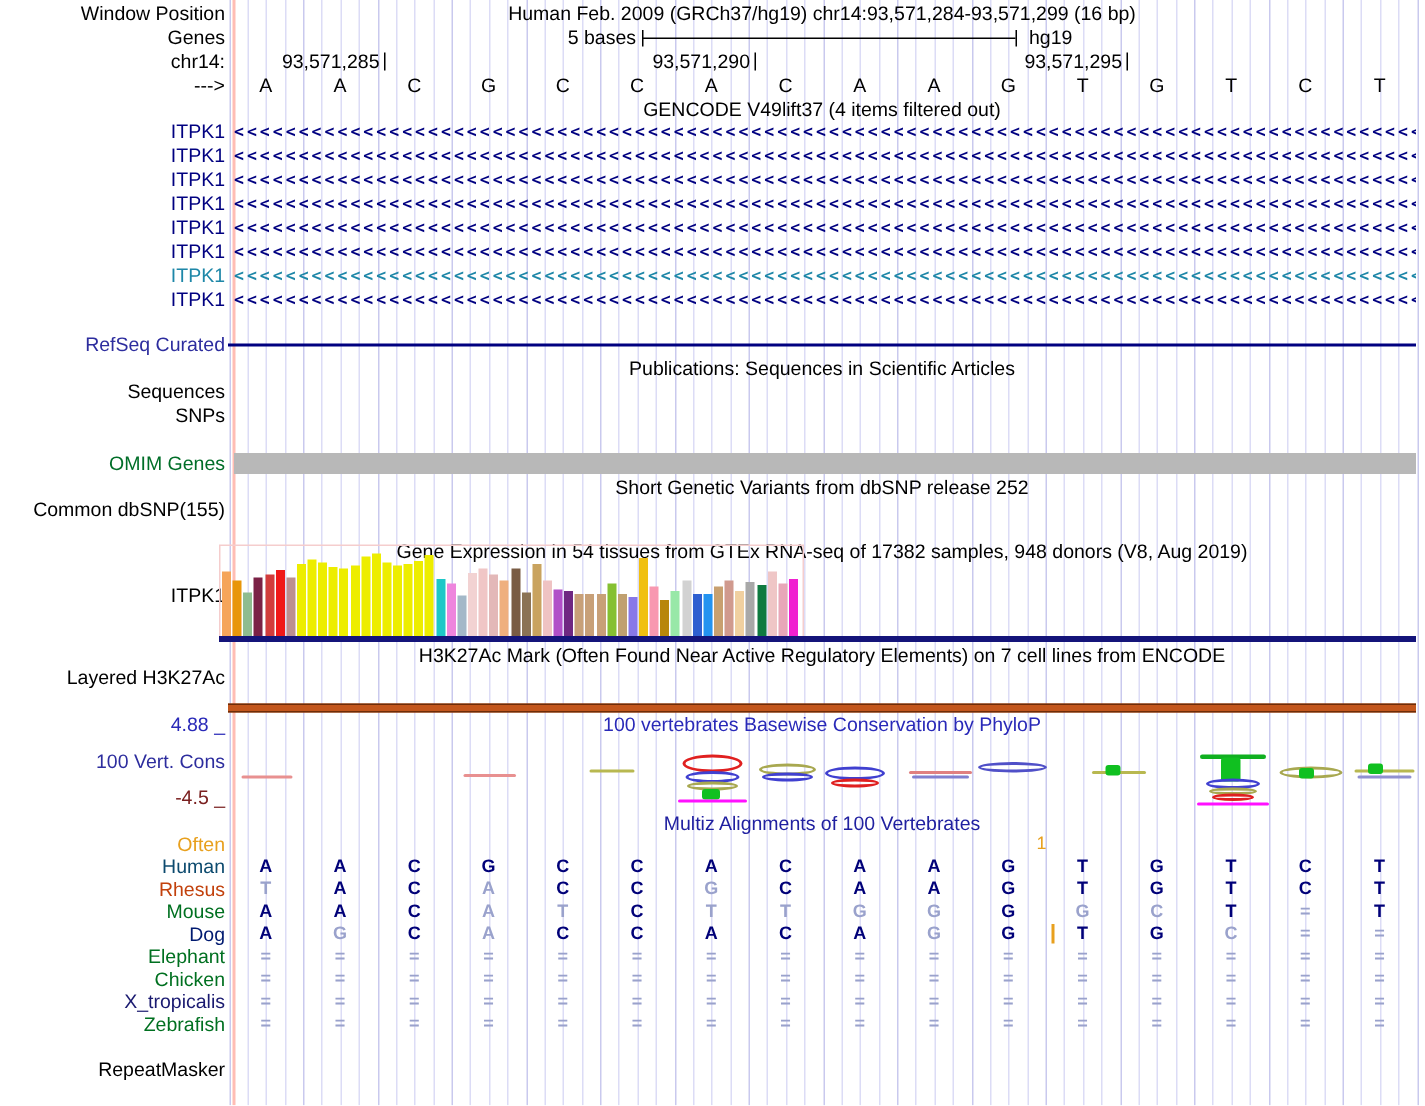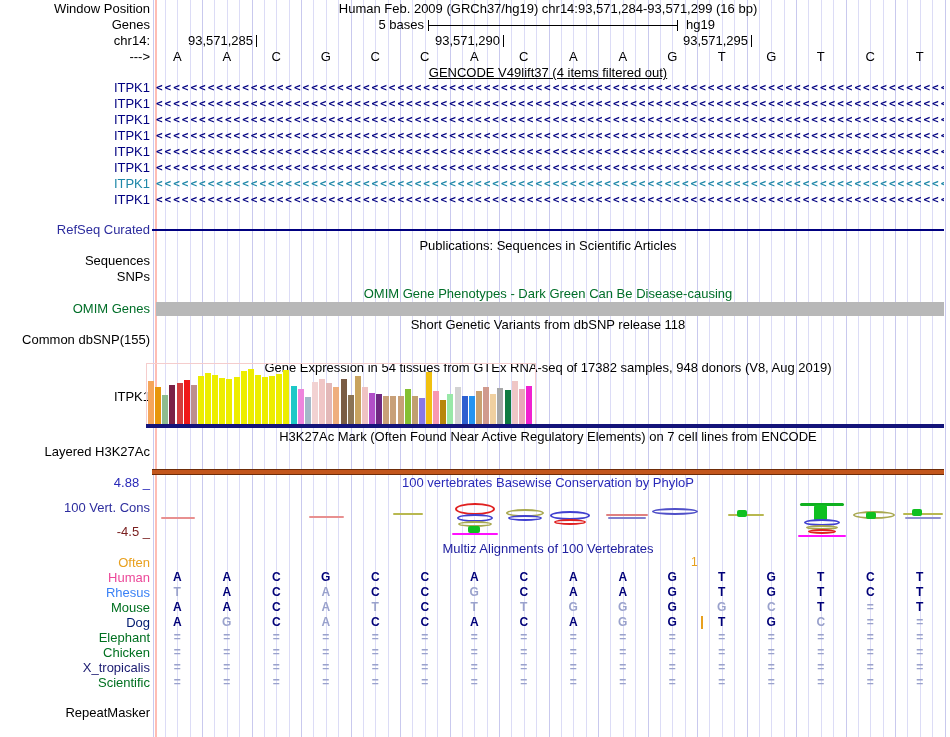--- a/index.html
+++ b/index.html
@@ -130,21 +130,21 @@
       <div class="seq-letter" style="left: 573.25px; top: 49px;">A</div>
       <div class="seq-letter" style="left: 622.75px; top: 49px;">A</div>
       <div class="seq-letter" style="left: 672.25px; top: 49px;">G</div>
       <div class="seq-letter" style="left: 721.75px; top: 49px;">T</div>
       <div class="seq-letter" style="left: 771.25px; top: 49px;">G</div>
       <div class="seq-letter" style="left: 820.75px; top: 49px;">T</div>
       <div class="seq-letter" style="left: 870.25px; top: 49px;">C</div>
       <div class="seq-letter" style="left: 919.75px; top: 49px;">T</div>
     </div>
 
-  <div class="title" style="top:65px;text-decoration:underline;">GENCODE V49lift37 (4 items filtered out)</div>
+  <div class="title" style="top:65px;">GENCODE V49lift37 (4 items filtered out)</div>
   <div id="gene-layer">
       <div class="lab" style="top: 80px; color: rgb(0, 0, 128);">ITPK1</div>
       <div class="gene-row" style="top: 82px; color: rgb(0, 0, 128);">&lt;&lt;&lt;&lt;&lt;&lt;&lt;&lt;&lt;&lt;&lt;&lt;&lt;&lt;&lt;&lt;&lt;&lt;&lt;&lt;&lt;&lt;&lt;&lt;&lt;&lt;&lt;&lt;&lt;&lt;&lt;&lt;&lt;&lt;&lt;&lt;&lt;&lt;&lt;&lt;&lt;&lt;&lt;&lt;&lt;&lt;&lt;&lt;&lt;&lt;&lt;&lt;&lt;&lt;&lt;&lt;&lt;&lt;&lt;&lt;&lt;&lt;&lt;&lt;&lt;&lt;&lt;&lt;&lt;&lt;&lt;&lt;&lt;&lt;&lt;&lt;&lt;&lt;&lt;&lt;&lt;&lt;&lt;&lt;&lt;&lt;&lt;&lt;&lt;&lt;&lt;&lt;&lt;&lt;&lt;</div>
       <div class="lab" style="top: 96px; color: rgb(0, 0, 128);">ITPK1</div>
       <div class="gene-row" style="top: 98px; color: rgb(0, 0, 128);">&lt;&lt;&lt;&lt;&lt;&lt;&lt;&lt;&lt;&lt;&lt;&lt;&lt;&lt;&lt;&lt;&lt;&lt;&lt;&lt;&lt;&lt;&lt;&lt;&lt;&lt;&lt;&lt;&lt;&lt;&lt;&lt;&lt;&lt;&lt;&lt;&lt;&lt;&lt;&lt;&lt;&lt;&lt;&lt;&lt;&lt;&lt;&lt;&lt;&lt;&lt;&lt;&lt;&lt;&lt;&lt;&lt;&lt;&lt;&lt;&lt;&lt;&lt;&lt;&lt;&lt;&lt;&lt;&lt;&lt;&lt;&lt;&lt;&lt;&lt;&lt;&lt;&lt;&lt;&lt;&lt;&lt;&lt;&lt;&lt;&lt;&lt;&lt;&lt;&lt;&lt;&lt;&lt;&lt;&lt;</div>
       <div class="lab" style="top: 112px; color: rgb(0, 0, 128);">ITPK1</div>
       <div class="gene-row" style="top: 114px; color: rgb(0, 0, 128);">&lt;&lt;&lt;&lt;&lt;&lt;&lt;&lt;&lt;&lt;&lt;&lt;&lt;&lt;&lt;&lt;&lt;&lt;&lt;&lt;&lt;&lt;&lt;&lt;&lt;&lt;&lt;&lt;&lt;&lt;&lt;&lt;&lt;&lt;&lt;&lt;&lt;&lt;&lt;&lt;&lt;&lt;&lt;&lt;&lt;&lt;&lt;&lt;&lt;&lt;&lt;&lt;&lt;&lt;&lt;&lt;&lt;&lt;&lt;&lt;&lt;&lt;&lt;&lt;&lt;&lt;&lt;&lt;&lt;&lt;&lt;&lt;&lt;&lt;&lt;&lt;&lt;&lt;&lt;&lt;&lt;&lt;&lt;&lt;&lt;&lt;&lt;&lt;&lt;&lt;&lt;&lt;&lt;&lt;&lt;</div>
       <div class="lab" style="top: 128px; color: rgb(0, 0, 128);">ITPK1</div>
       <div class="gene-row" style="top: 130px; color: rgb(0, 0, 128);">&lt;&lt;&lt;&lt;&lt;&lt;&lt;&lt;&lt;&lt;&lt;&lt;&lt;&lt;&lt;&lt;&lt;&lt;&lt;&lt;&lt;&lt;&lt;&lt;&lt;&lt;&lt;&lt;&lt;&lt;&lt;&lt;&lt;&lt;&lt;&lt;&lt;&lt;&lt;&lt;&lt;&lt;&lt;&lt;&lt;&lt;&lt;&lt;&lt;&lt;&lt;&lt;&lt;&lt;&lt;&lt;&lt;&lt;&lt;&lt;&lt;&lt;&lt;&lt;&lt;&lt;&lt;&lt;&lt;&lt;&lt;&lt;&lt;&lt;&lt;&lt;&lt;&lt;&lt;&lt;&lt;&lt;&lt;&lt;&lt;&lt;&lt;&lt;&lt;&lt;&lt;&lt;&lt;&lt;&lt;</div>
       <div class="lab" style="top: 144px; color: rgb(0, 0, 128);">ITPK1</div>
@@ -157,25 +157,24 @@
       <div class="gene-row" style="top: 194px; color: rgb(0, 0, 128);">&lt;&lt;&lt;&lt;&lt;&lt;&lt;&lt;&lt;&lt;&lt;&lt;&lt;&lt;&lt;&lt;&lt;&lt;&lt;&lt;&lt;&lt;&lt;&lt;&lt;&lt;&lt;&lt;&lt;&lt;&lt;&lt;&lt;&lt;&lt;&lt;&lt;&lt;&lt;&lt;&lt;&lt;&lt;&lt;&lt;&lt;&lt;&lt;&lt;&lt;&lt;&lt;&lt;&lt;&lt;&lt;&lt;&lt;&lt;&lt;&lt;&lt;&lt;&lt;&lt;&lt;&lt;&lt;&lt;&lt;&lt;&lt;&lt;&lt;&lt;&lt;&lt;&lt;&lt;&lt;&lt;&lt;&lt;&lt;&lt;&lt;&lt;&lt;&lt;&lt;&lt;&lt;&lt;&lt;&lt;</div>
     </div>
 
   <div class="lab" style="top:222px;color:#2D2D9E;">RefSeq Curated</div>
   <div class="hbar" style="left:152px;top:229px;width:792px;height:2px;background:#000080;"></div>
 
   <div class="title" style="top:238px;">Publications: Sequences in Scientific Articles</div>
   <div class="lab" style="top:253px;">Sequences</div>
   <div class="lab" style="top:269px;">SNPs</div>
 
-  <div class="title" style="top:286px;color:#006E28;">OMIM Gene Phenotypes - Dark Green Can Be Disease-causing</div>
   <div class="lab" style="top:301px;color:#006E28;">OMIM Genes</div>
   <div class="hbar" style="left:156px;top:302px;width:788px;height:14px;background:#B8B8B8;"></div>
 
-  <div class="title" style="top:317px;">Short Genetic Variants from dbSNP release 118</div>
+  <div class="title" style="top:317px;">Short Genetic Variants from dbSNP release 252</div>
   <div class="lab" style="top:332px;">Common dbSNP(155)</div>
 
   <div class="title" style="top:360px;">Gene Expression in 54 tissues from GTEx RNA-seq of 17382 samples, 948 donors (V8, Aug 2019)</div>
   <div class="lab" style="top:389px;">ITPK1</div>
   <div class="abs" style="left:146px;top:363px;width:388px;height:61px;border:1px solid #F5CDCD;"></div>
   <div id="gtex-layer">
       <div class="gtex-bar" style="left: 148px; top: 381px; width: 6px; height: 43px; background: rgb(245, 165, 90);"></div>
       <div class="gtex-bar" style="left: 155.13px; top: 387px; width: 6px; height: 37px; background: rgb(232, 150, 10);"></div>
       <div class="gtex-bar" style="left: 162.26px; top: 395px; width: 6px; height: 29px; background: rgb(143, 188, 143);"></div>
       <div class="gtex-bar" style="left: 169.39px; top: 385px; width: 6px; height: 39px; background: rgb(123, 33, 70);"></div>
@@ -269,38 +268,38 @@
       <div class="cons-rect" style="left: 903px; top: 513px; width: 40px; height: 2px; background: rgb(184, 184, 80); border-radius: 2px;"></div>
       <div class="cons-rect" style="left: 912px; top: 509px; width: 10px; height: 7px; background: rgb(16, 192, 32); border-radius: 2px;"></div>
       <div class="cons-rect" style="left: 905px; top: 517px; width: 36px; height: 2px; background: rgb(144, 144, 208); border-radius: 2px;"></div>
     </div>
 
   <div class="title" style="top:541px;color:#2020A0;">Multiz Alignments of 100 Vertebrates</div>
   <div class="lab" style="top:555px;color:#E8A01E;">Often</div>
   <div class="abs" style="left:691px;top:555px;font-size:12px;color:#E8A01E;line-height:15px;">1</div>
   <div class="abs" style="left:701px;top:616px;width:2px;height:13px;background:#E8A01E;"></div>
   <div id="aln-layer">
-      <div class="lab" style="top: 570px; color: #ec4899;">Human</div>
+      <div class="lab" style="top: 570px; color: #0c4a6e;">Human</div>
       <div class="aln-letter" style="left: 177.25px; top: 570px; color: rgb(0, 0, 120);">A</div>
       <div class="aln-letter" style="left: 226.75px; top: 570px; color: rgb(0, 0, 120);">A</div>
       <div class="aln-letter" style="left: 276.25px; top: 570px; color: rgb(0, 0, 120);">C</div>
       <div class="aln-letter" style="left: 325.75px; top: 570px; color: rgb(0, 0, 120);">G</div>
       <div class="aln-letter" style="left: 375.25px; top: 570px; color: rgb(0, 0, 120);">C</div>
       <div class="aln-letter" style="left: 424.75px; top: 570px; color: rgb(0, 0, 120);">C</div>
       <div class="aln-letter" style="left: 474.25px; top: 570px; color: rgb(0, 0, 120);">A</div>
       <div class="aln-letter" style="left: 523.75px; top: 570px; color: rgb(0, 0, 120);">C</div>
       <div class="aln-letter" style="left: 573.25px; top: 570px; color: rgb(0, 0, 120);">A</div>
       <div class="aln-letter" style="left: 622.75px; top: 570px; color: rgb(0, 0, 120);">A</div>
       <div class="aln-letter" style="left: 672.25px; top: 570px; color: rgb(0, 0, 120);">G</div>
       <div class="aln-letter" style="left: 721.75px; top: 570px; color: rgb(0, 0, 120);">T</div>
       <div class="aln-letter" style="left: 771.25px; top: 570px; color: rgb(0, 0, 120);">G</div>
       <div class="aln-letter" style="left: 820.75px; top: 570px; color: rgb(0, 0, 120);">T</div>
       <div class="aln-letter" style="left: 870.25px; top: 570px; color: rgb(0, 0, 120);">C</div>
       <div class="aln-letter" style="left: 919.75px; top: 570px; color: rgb(0, 0, 120);">T</div>
-      <div class="lab" style="top: 585px; color: #3b82f6; text-align: right;">Rhesus</div>
+      <div class="lab" style="top: 585px; color: #c2410c; text-align: right;">Rhesus</div>
       <div class="aln-letter" style="left: 177.25px; top: 585px; color: rgb(154, 162, 204);">T</div>
       <div class="aln-letter" style="left: 226.75px; top: 585px; color: rgb(0, 0, 120);">A</div>
       <div class="aln-letter" style="left: 276.25px; top: 585px; color: rgb(0, 0, 120);">C</div>
       <div class="aln-letter" style="left: 325.75px; top: 585px; color: rgb(154, 162, 204);">A</div>
       <div class="aln-letter" style="left: 375.25px; top: 585px; color: rgb(0, 0, 120);">C</div>
       <div class="aln-letter" style="left: 424.75px; top: 585px; color: rgb(0, 0, 120);">C</div>
       <div class="aln-letter" style="left: 474.25px; top: 585px; color: rgb(154, 162, 204);">G</div>
       <div class="aln-letter" style="left: 523.75px; top: 585px; color: rgb(0, 0, 120);">C</div>
       <div class="aln-letter" style="left: 573.25px; top: 585px; color: rgb(0, 0, 120);">A</div>
       <div class="aln-letter" style="left: 622.75px; top: 585px; color: rgb(0, 0, 120);">A</div>
@@ -388,21 +387,21 @@
       <div class="aln-letter" style="left: 474.25px; top: 660px; color: rgb(154, 162, 204);">=</div>
       <div class="aln-letter" style="left: 523.75px; top: 660px; color: rgb(154, 162, 204);">=</div>
       <div class="aln-letter" style="left: 573.25px; top: 660px; color: rgb(154, 162, 204);">=</div>
       <div class="aln-letter" style="left: 622.75px; top: 660px; color: rgb(154, 162, 204);">=</div>
       <div class="aln-letter" style="left: 672.25px; top: 660px; color: rgb(154, 162, 204);">=</div>
       <div class="aln-letter" style="left: 721.75px; top: 660px; color: rgb(154, 162, 204);">=</div>
       <div class="aln-letter" style="left: 771.25px; top: 660px; color: rgb(154, 162, 204);">=</div>
       <div class="aln-letter" style="left: 820.75px; top: 660px; color: rgb(154, 162, 204);">=</div>
       <div class="aln-letter" style="left: 870.25px; top: 660px; color: rgb(154, 162, 204);">=</div>
       <div class="aln-letter" style="left: 919.75px; top: 660px; color: rgb(154, 162, 204);">=</div>
-      <div class="lab" style="top: 675px; color: rgb(0, 112, 32);">Scientific</div>
+      <div class="lab" style="top: 675px; color: rgb(0, 112, 32);">Zebrafish</div>
       <div class="aln-letter" style="left: 177.25px; top: 675px; color: rgb(154, 162, 204);">=</div>
       <div class="aln-letter" style="left: 226.75px; top: 675px; color: rgb(154, 162, 204);">=</div>
       <div class="aln-letter" style="left: 276.25px; top: 675px; color: rgb(154, 162, 204);">=</div>
       <div class="aln-letter" style="left: 325.75px; top: 675px; color: rgb(154, 162, 204);">=</div>
       <div class="aln-letter" style="left: 375.25px; top: 675px; color: rgb(154, 162, 204);">=</div>
       <div class="aln-letter" style="left: 424.75px; top: 675px; color: rgb(154, 162, 204);">=</div>
       <div class="aln-letter" style="left: 474.25px; top: 675px; color: rgb(154, 162, 204);">=</div>
       <div class="aln-letter" style="left: 523.75px; top: 675px; color: rgb(154, 162, 204);">=</div>
       <div class="aln-letter" style="left: 573.25px; top: 675px; color: rgb(154, 162, 204);">=</div>
       <div class="aln-letter" style="left: 622.75px; top: 675px; color: rgb(154, 162, 204);">=</div>

